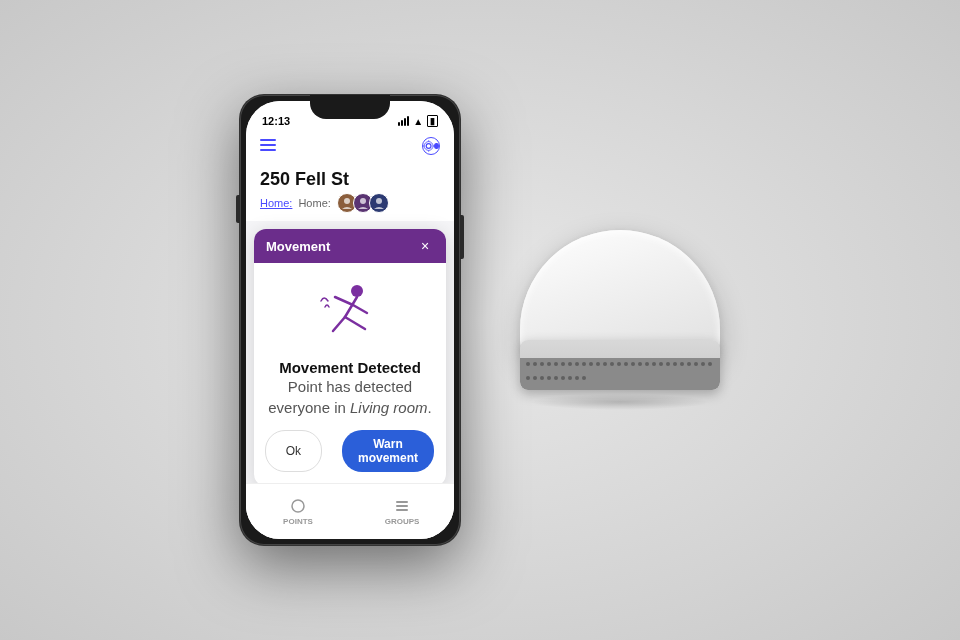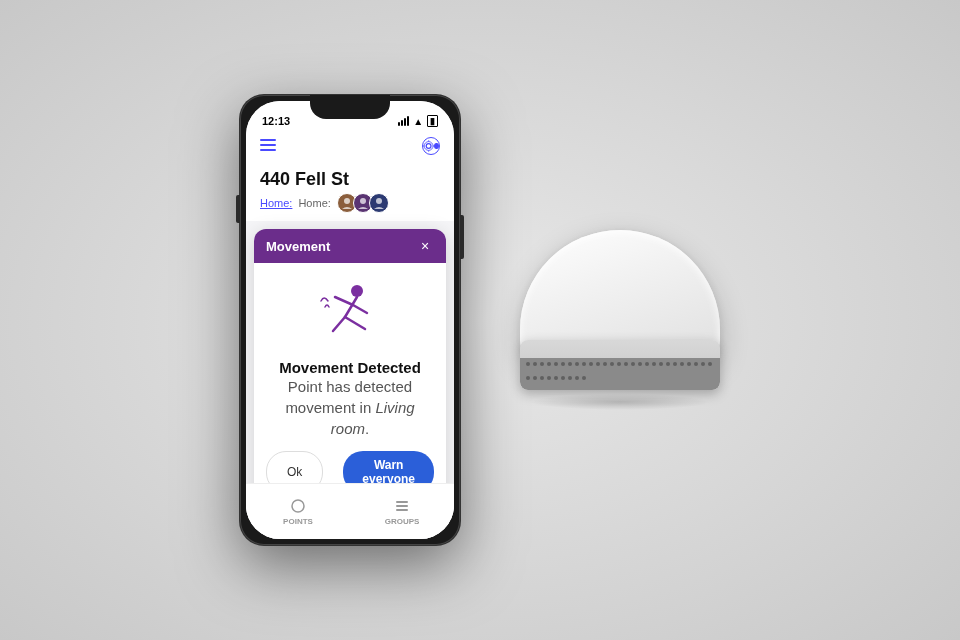--- a/index.html
+++ b/index.html
@@ -423,21 +423,21 @@
               <circle cx="7" cy="7" r="5.5" fill="none" stroke="#4a4aff" stroke-width="1"></circle>
               <line x1="7" y1="1.5" x2="7" y2="0" stroke="#4a4aff" stroke-width="1.5"></line>
               <line x1="7" y1="14" x2="7" y2="12.5" stroke="#4a4aff" stroke-width="1.5"></line>
               <line x1="1.5" y1="7" x2="0" y2="7" stroke="#4a4aff" stroke-width="1.5"></line>
               <line x1="14" y1="7" x2="12.5" y2="7" stroke="#4a4aff" stroke-width="1.5"></line>
             </svg>
           </div>
         </div>
 
         <div class="address-section">
-          <div class="address-title">440 Fell St</div>
+          <div class="address-title">250 Fell St</div>
           <div class="presence-row">
             <span class="presence-label">Home:</span>
             <span class="presence-away">Home:</span>
             <div class="avatar-group">
               <div class="avatar" style="background:#8B5E3C;">
                 <svg width="14" height="14" viewBox="0 0 14 14">
                     <circle cx="7" cy="5" r="3" fill="rgba(255,255,255,0.7)"></circle>
                     <path d="M2 13 Q7 9 12 13" fill="rgba(255,255,255,0.7)"></path>
                   </svg>
               </div>
@@ -482,25 +482,25 @@
                 <line x1="30" y1="38" x2="50" y2="50" stroke="#7b2fa0" stroke-width="2.5" stroke-linecap="round"></line>
 
                 <path d="M 10 28 Q 12 24 14 28" stroke="#7b2fa0" stroke-width="1.5" fill="none" stroke-linecap="round"></path>
                 <path d="M 6 22 Q 9 16 13 22" stroke="#7b2fa0" stroke-width="1.5" fill="none" stroke-linecap="round"></path>
               </svg>
             </div>
 
             <div class="modal-heading">Movement Detected</div>
             <div class="modal-desc">
               <span>Point has detected</span><br>
-              <span>movement in </span><em>Living room</em><span>.</span>
+              <span>everyone in </span><em>Living room</em><span>.</span>
             </div>
             <div class="modal-buttons">
               <button class="btn-ok">Ok</button>
-              <button class="btn-warn">Warn everyone</button>
+              <button class="btn-warn">Warn movement</button>
             </div>
           </div>
         </div>
 
         <div class="page-dots">
           <div class="dot active"></div>
           <div class="dot"></div>
           <div class="dot"></div>
           <div class="dot"></div>
           <div class="dot"></div>

